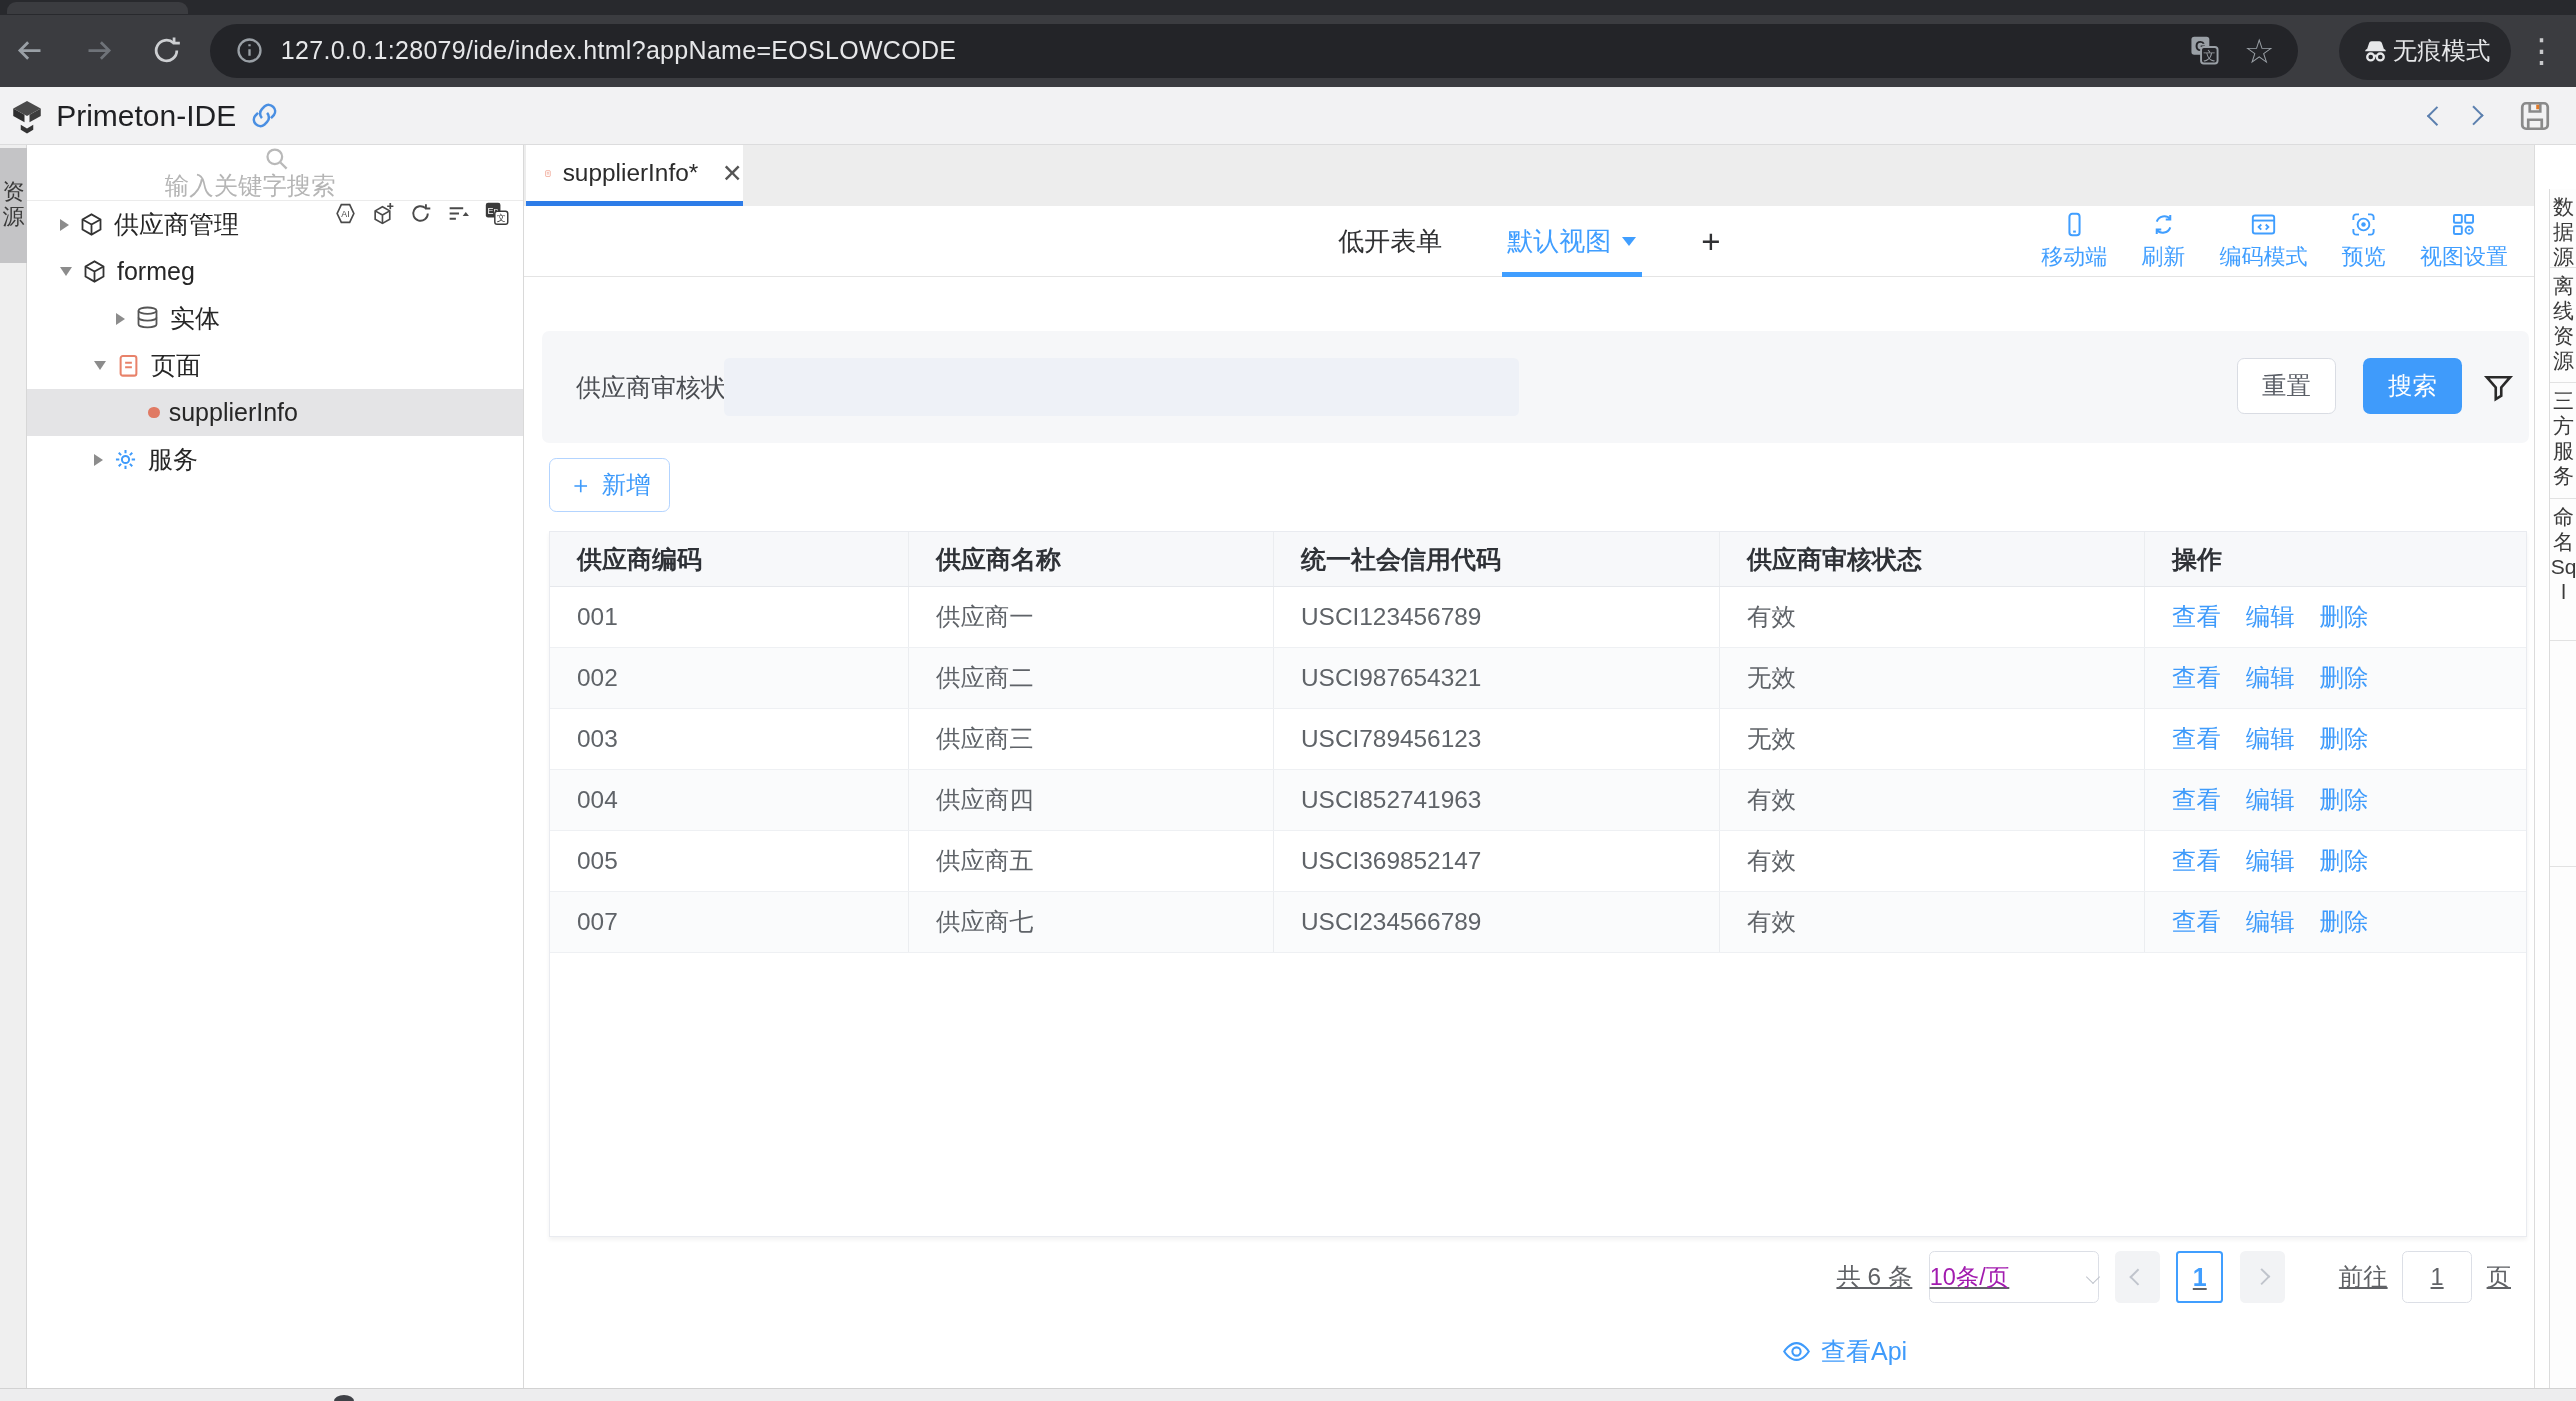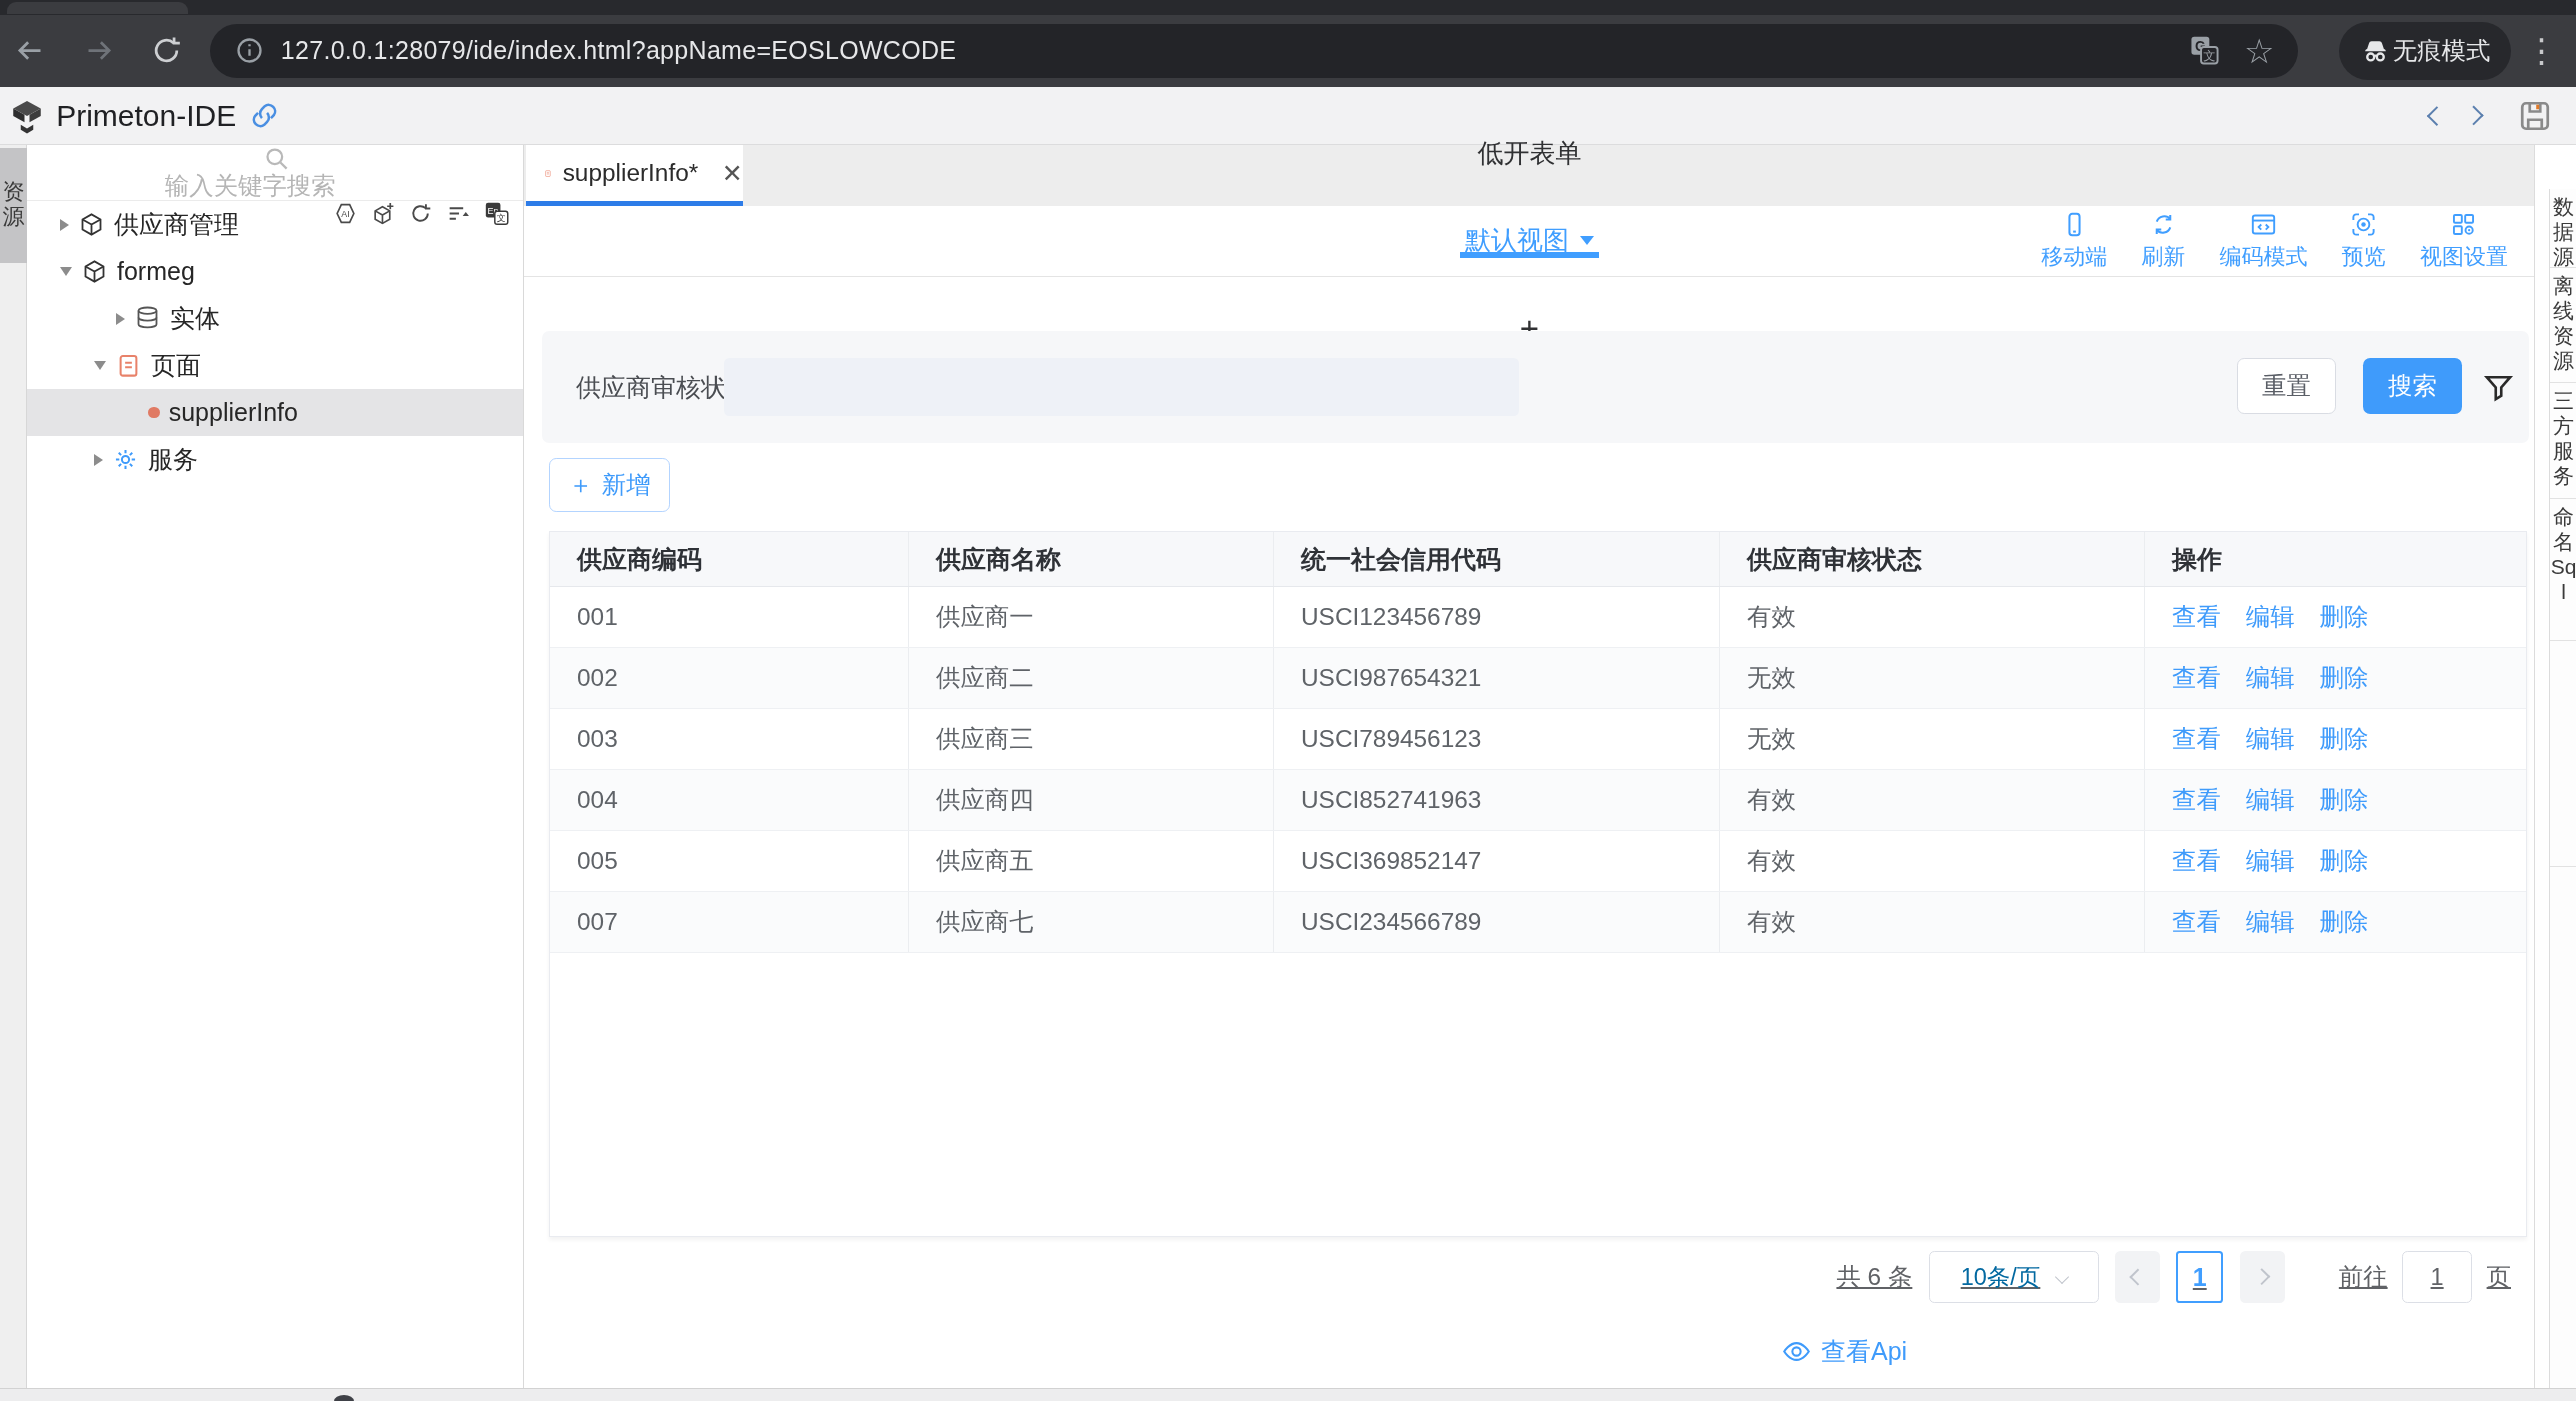--- a/index.html
+++ b/index.html
@@ -52,21 +52,21 @@
   
   .tabstrip { left:524px; top:145px; width:2011px; height:61px; background:#ededed; }
   .doc-tab { position:absolute; left:1.8px; top:0; width:217px; height:56px; background:#fff;
              display:flex; align-items:center; padding-left:18px; gap:11px; font-size:24.4px; color:#2b2b2b; }
   .doc-tab .x { color:#555; font-size:25px; margin-left:12.6px; }
   .tab-bar { position:absolute; left:1.8px; top:56px; width:217px; height:5.4px; background:#2d7ce8; }
 
   
   .topbar { left:524px; top:206px; width:2011px; height:71px; background:#fff; border-bottom:0.9px solid #e4e4e4; }
   .view-tabs { position:absolute; left:0; top:0; width:100%; height:71px; display:flex; align-items:center;
-               justify-content:center; gap:52px;flex-direction:column; }
+               justify-content:center; gap:65px; }
   .vtab { font-size:26px; color:#303133; height:71px; display:flex; align-items:center; gap:11px; position:relative; }
   .vtab.active { color:#409eff; }
   .vtab.active::after { content:""; position:absolute; left:-5.4px; right:-5.4px; bottom:0; height:5.4px; background:#409eff; }
   .tri-down { width:0; height:0; border-left:7.2px solid transparent; border-right:7.2px solid transparent; border-top:9px solid #409eff; }
   .vtab.plus { font-size:33px; color:#303133; }
   .topbar-tools { position:absolute; right:14.5px; top:0; height:71px; display:flex; align-items:center; gap:9px; }
   .tool { display:flex; flex-direction:column; align-items:center; justify-content:center; gap:4.5px;
           color:#409eff; font-size:22px; padding:0 12.6px; }
 
   
@@ -94,21 +94,21 @@
   .cell:last-child { border-right:0; }
   .t-data { height:61px; border-bottom:0.9px solid #eef0f3; font-size:24.4px; color:#5f6368; }
   .t-data.stripe { background:#fafbfc; }
   .acts { display:flex; gap:25px; }
   .acts span { color:#3f9bfb; }
 
   
   .pager { left:0; top:1250px; width:2511px; height:54px; display:flex; align-items:center; justify-content:flex-end;
            gap:16.3px; font-size:24.4px; color:#606266;text-decoration:underline; }
   .pg-size { width:170px; height:52px; border:0.9px solid #dcdfe6; border-radius:5.4px; display:flex; align-items:center;
-             justify-content:center; gap:16.3px; font-size:23.5px; color:#0369a1; }
+             justify-content:space-between; gap:16.3px; font-size:23.5px; color:#a21caf; }
   .pg-btn { width:45px; height:52px; background:#f2f3f5; border-radius:5.4px; display:flex; align-items:center; justify-content:center; }
   .pg-cur { width:47px; height:52px; background:#fff; border:2.7px solid #409eff; border-radius:3.6px; color:#409eff;
             font-weight:bold; font-size:25px; display:flex; align-items:center; justify-content:center; }
   .pg-goto { display:flex; align-items:center; gap:14.5px; margin-left:38px; }
   .pg-goto input { width:70px; height:52px; border:0.9px solid #dcdfe6; border-radius:5.4px; text-align:center;
                    font-size:23.5px; color:#606266; outline:none; font-family:inherit; }
   .chev { width:11.7px; height:11.7px; border-left:2.7px solid #c0c4cc; border-bottom:2.7px solid #c0c4cc; display:inline-block; }
   .chev.l { transform:rotate(45deg); }
   .chev.r { transform:rotate(225deg); }
   .chev.d { transform:rotate(-45deg); width:10px; height:10px; border-width:1.8px; }

